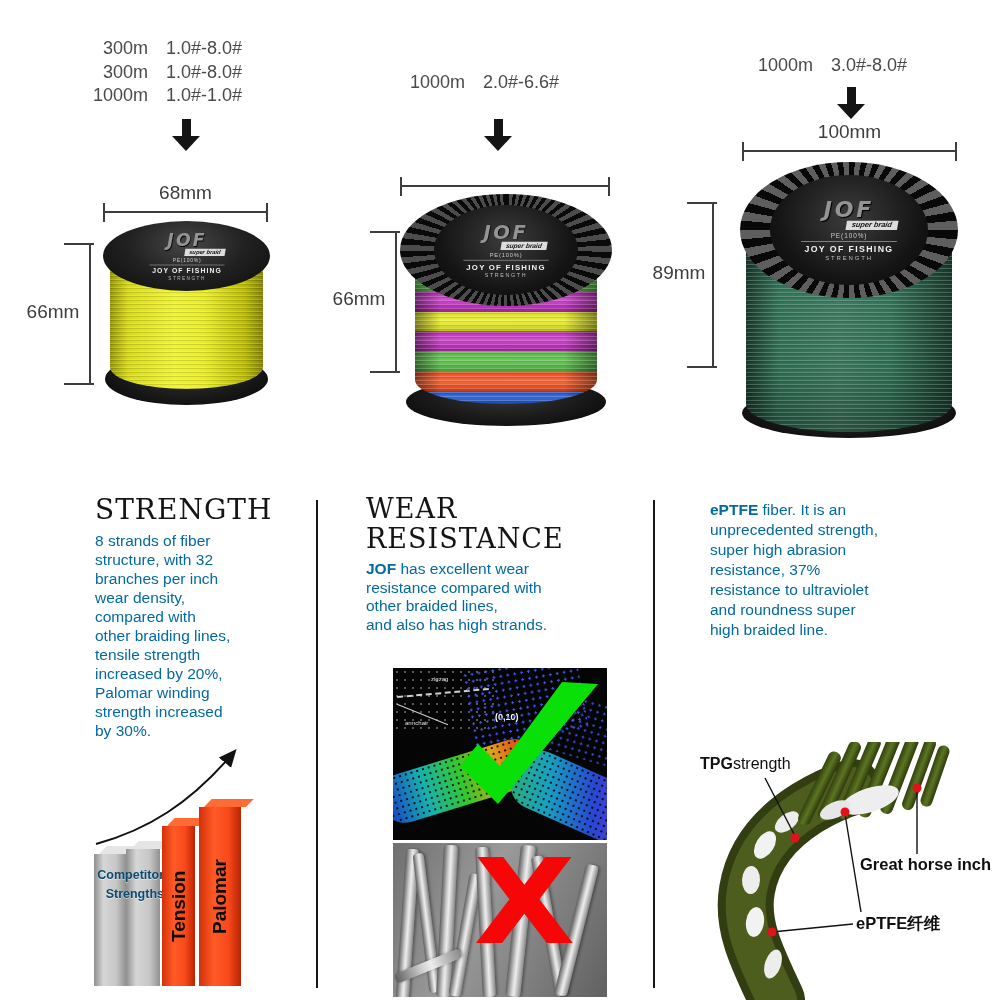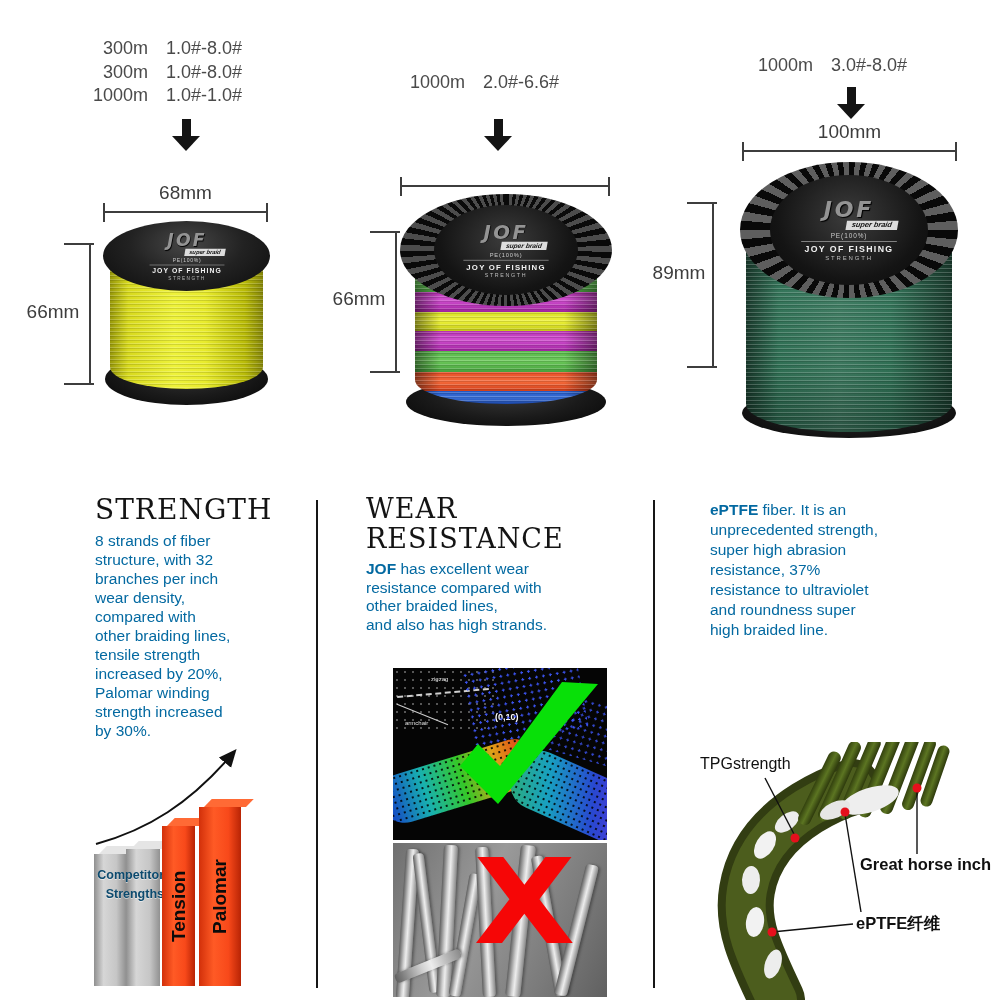--- a/index.html
+++ b/index.html
@@ -95,21 +95,21 @@
   .dashline{position:absolute;border-top:2px dashed #cfcfcf;}
 
   
   .sem{position:absolute;background:linear-gradient(115deg,#6f6f6f,#9a9a9a 40%,#7a7a7a 75%,#606060);overflow:hidden;}
   .fiber{position:absolute;border-radius:4px;background:linear-gradient(90deg,#5f5f5f,#cfcfcf 40%,#ededed 55%,#8a8a8a);box-shadow:2px 0 3px rgba(0,0,0,.35);}
   .bigx{position:absolute;font-family:"DejaVu Sans",sans-serif;font-weight:800;font-size:118px;line-height:1;
         color:#f60606;transform:scaleX(1.12);}
 
   
   .cs-label{position:absolute;font-size:16px;color:#101010;font-weight:400;}
-  .cs-label b{font-weight:400;}
+  .cs-label b{font-weight:700;}
   .cs-label.bold{font-weight:700;font-size:16.5px;}
 </style>
 </head>
 <body>
 
 <div class="canvas">
 
   <div class="spec-block" style="left:84px;top:37px;">
     <div class="spec-row">
       <span class="len">300m</span>

